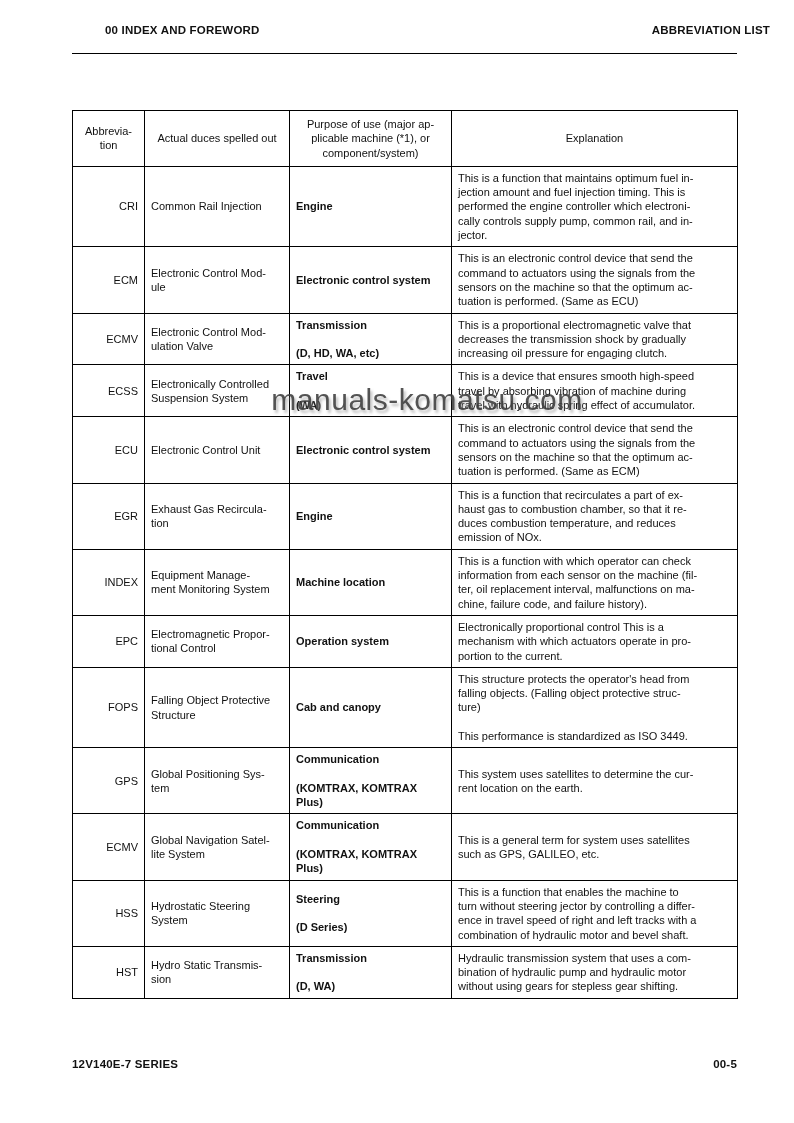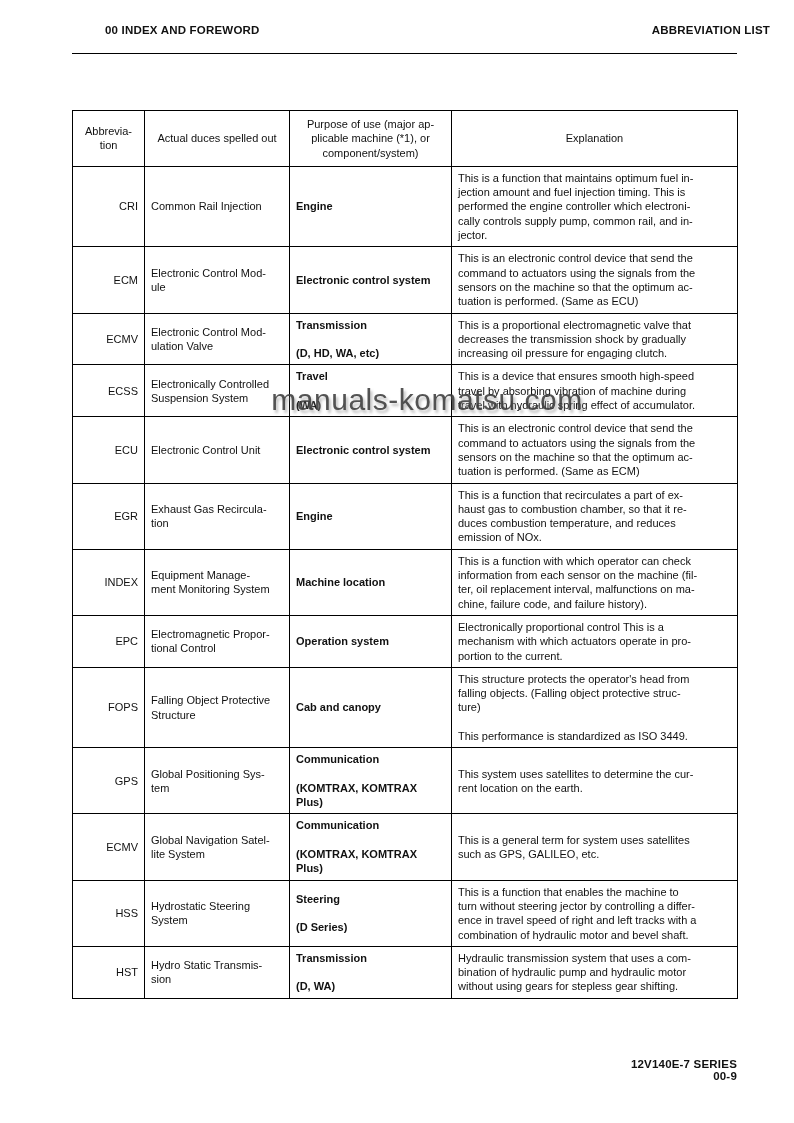--- a/index.html
+++ b/index.html
@@ -62,22 +62,22 @@
     font-size: 30px;
     color: rgba(60,60,60,0.88);
     text-shadow: 2px 3px 3px rgba(150,150,150,0.65);
     transform: translateX(30px);
     pointer-events: none;
     letter-spacing: 0.5px;
   }
   .page-footer {
     position: absolute;
     top: 1058px; left: 72px; width: 665px;
-    display: flex; justify-content: space-between; align-items: flex-end;
-    font-size: 11.5px; font-weight: bold; letter-spacing: 0.2px; flex-direction: column;
+    display: flex; justify-content: space-between; align-items: flex-start;
+    font-size: 11.5px; font-weight: bold; letter-spacing: 0.2px;
   }
 </style>
 </head>
 <body>
 
 <div class="page">
 
   <div class="running-header">
     <span>00 INDEX AND FOREWORD</span>
     <span>ABBREVIATION LIST</span>
@@ -239,16 +239,16 @@
 bination of hydraulic pump and hydraulic motor
 without using gears for stepless gear shifting.</td>
       </tr>
     </tbody>
   </table>
 
   <div class="watermark">manuals-komatsu.com</div>
 
   <div class="page-footer">
     <span>12V140E-7 SERIES</span>
-    <span>00-9</span>
+    <span>00-5</span>
   </div>
 
 </div>
 
 </body></html>

